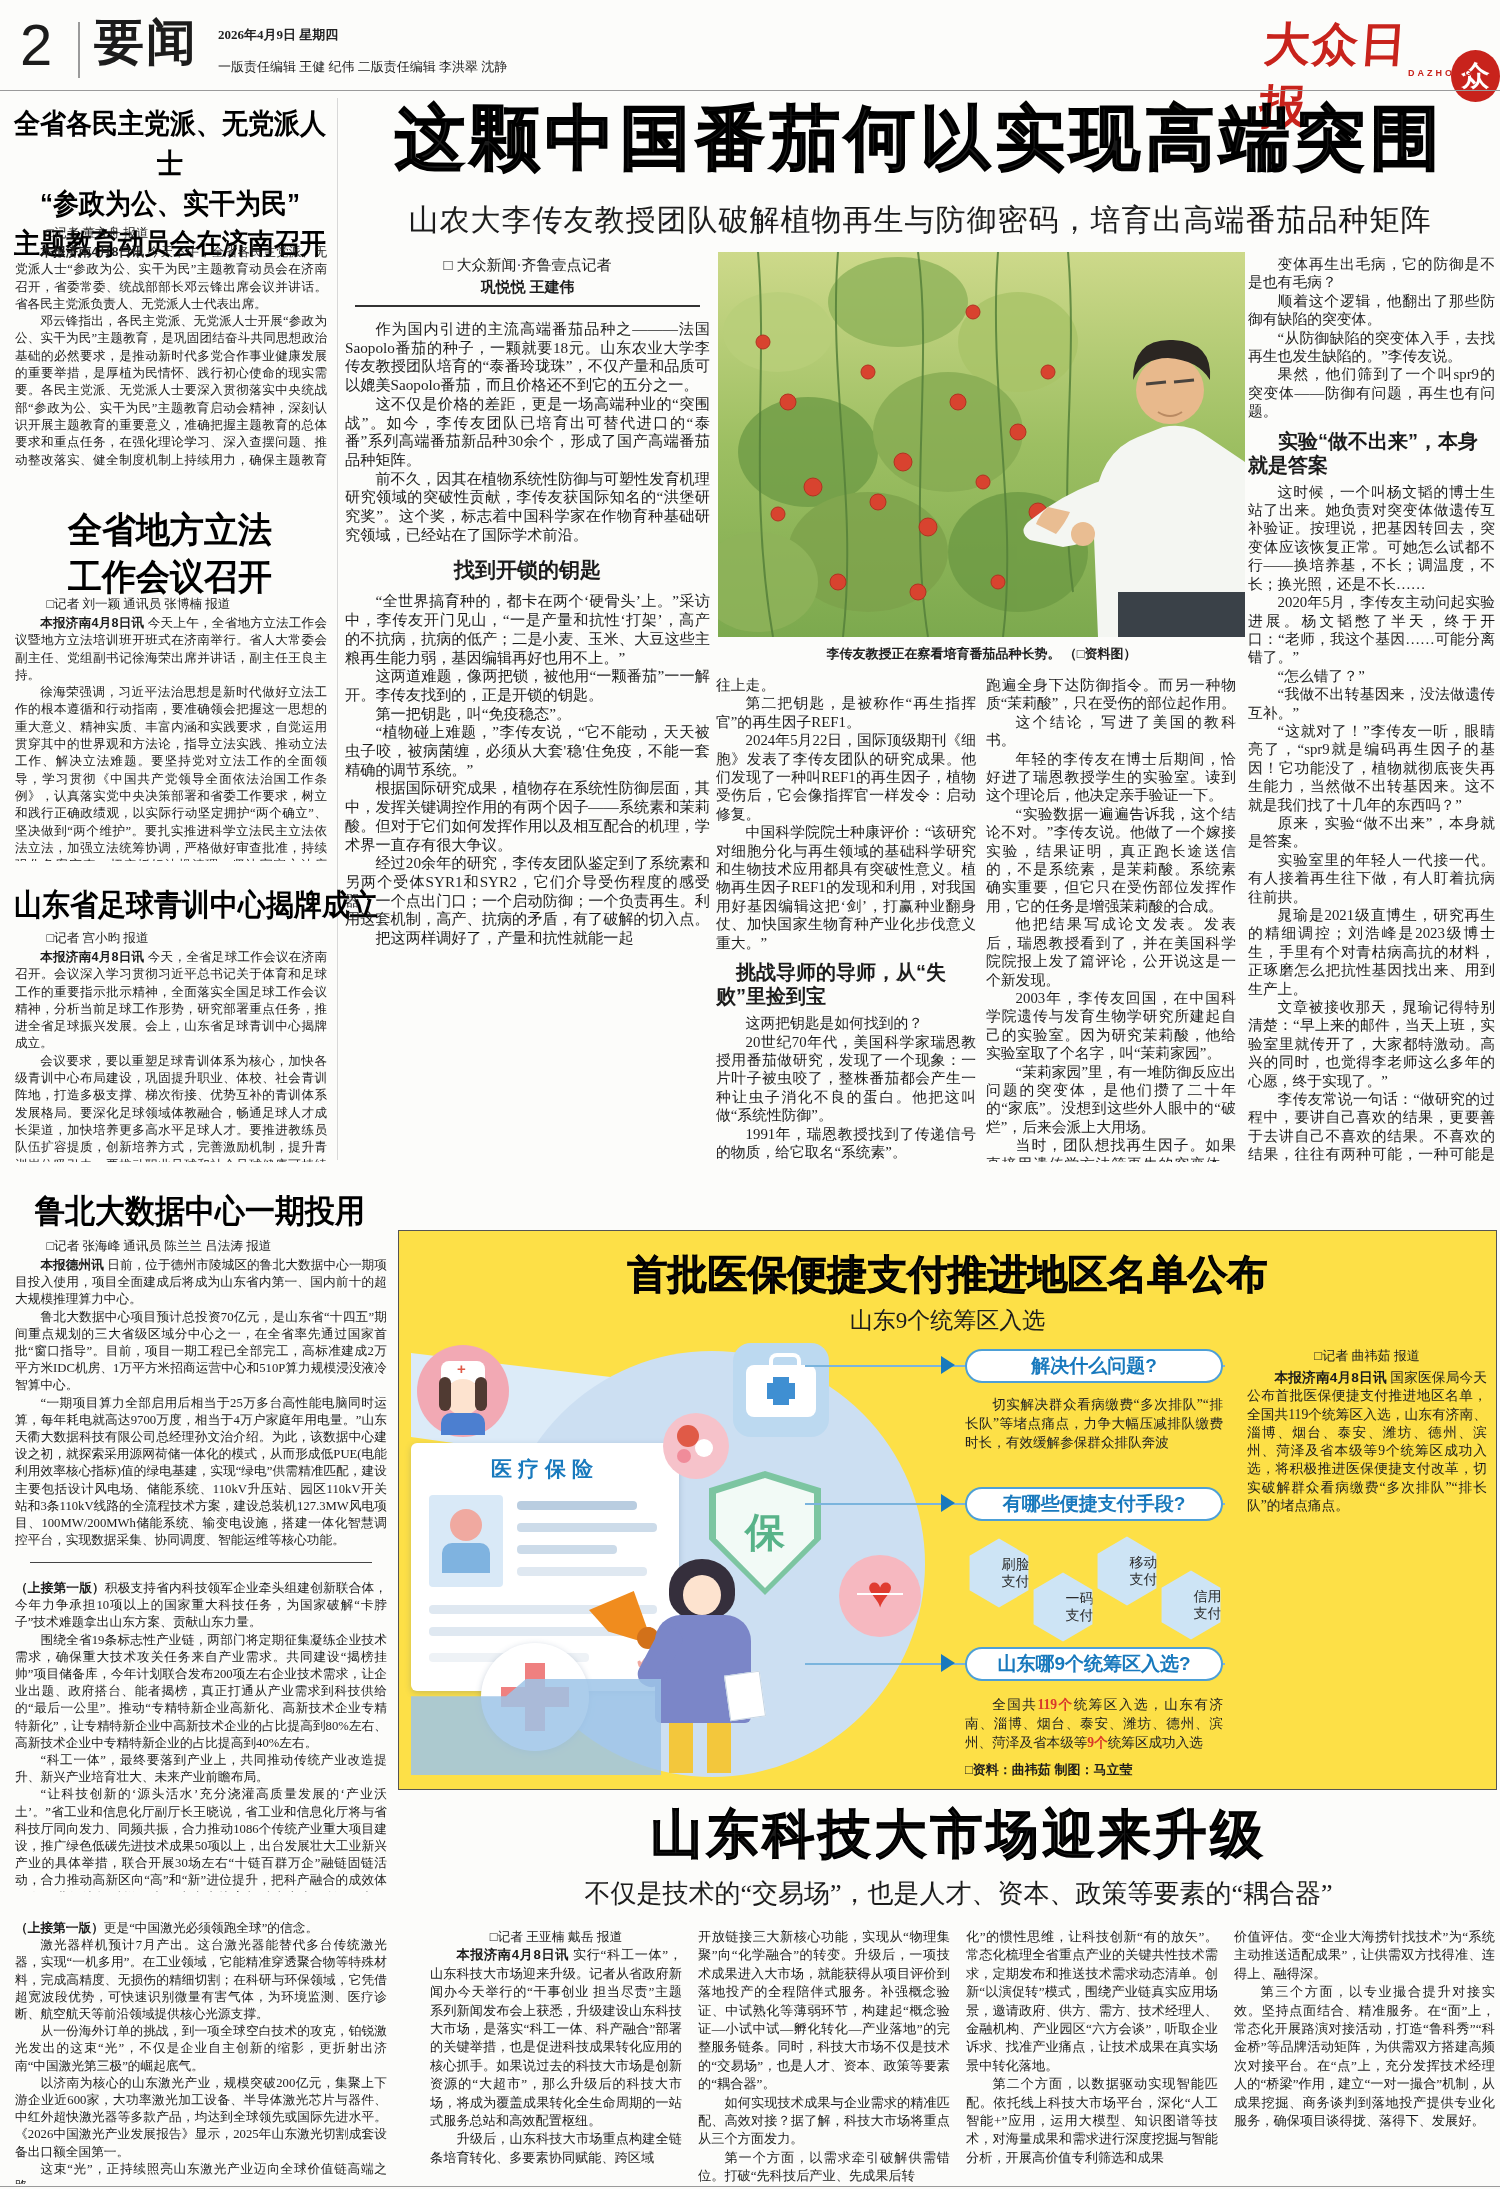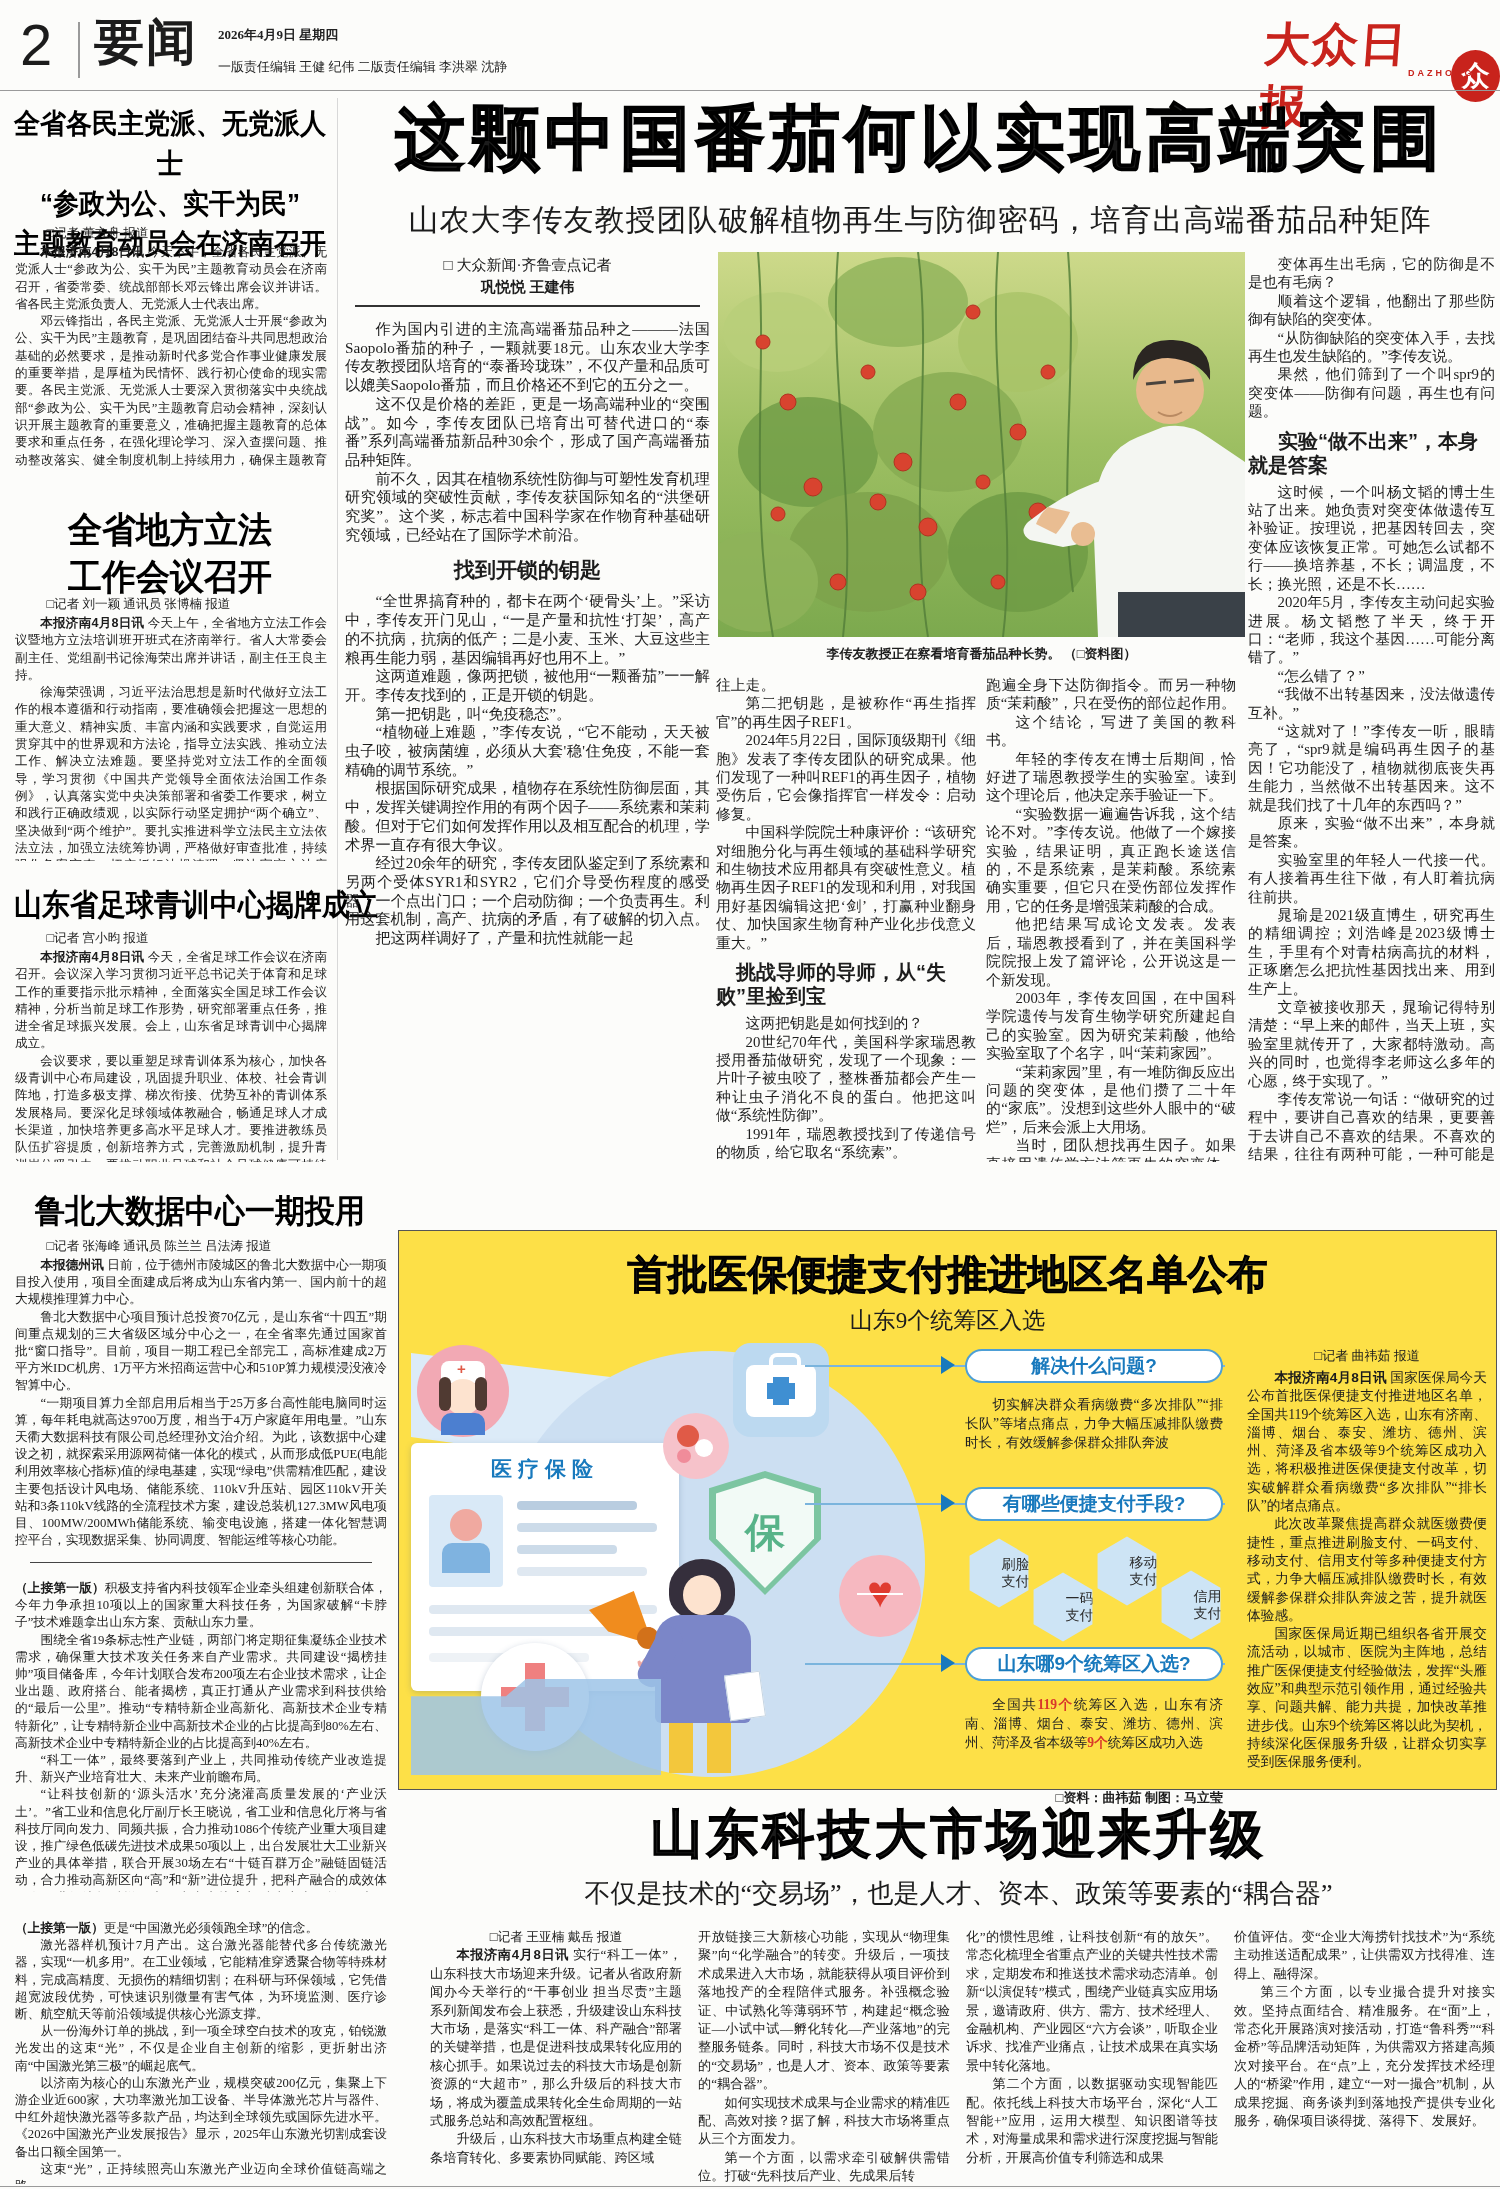--- a/index.html
+++ b/index.html
@@ -372,29 +372,25 @@
     </div>
 
     <div class="abs" style="left:566px;top:416px;width:258px;">
       <div class="pline" style="left:-160px;top:16px;width:420px;"></div>
       <div class="ptri" style="left:-24px;top:7px;"></div>
       <div class="pill">山东哪9个统筹区入选?</div>
     </div>
     <div class="abs bodytxt" style="left:566px;top:464px;width:258px;height:60px;font-size:13.6px;line-height:19px;color:#222;">
       <p class="noind" style="text-indent:2em;"><span>全国共</span><span class="red">119个</span><span>统筹区入选，山东有济南、淄博、烟台、泰安、潍坊、德州、滨州、菏泽及省本级等</span><span class="red">9个</span><span>统筹区成功入选</span></p>
     </div>
-    <div class="abs dl" style="left:566px;top:530px;width:258px;font-size:13px;text-align:right;margin-top:28px;">□资料：曲祎茹  制图：马立莹</div>
+    <div class="abs dl" style="left:566px;top:530px;width:258px;font-size:13px;">□资料：曲祎茹  制图：马立莹</div>
 
     <div class="abs center" style="left:848px;top:116px;width:240px;font-size:13px;">□记者 曲祎茹 报道</div>
     <div class="abs bodytxt" style="left:848px;top:138px;width:240px;height:402px;font-size:13.7px;line-height:18.3px;">
       <p><span class="dl">本报济南4月8日讯</span><span>  国家医保局今天公布首批医保便捷支付推进地区名单，全国共119个统筹区入选，山东有济南、淄博、烟台、泰安、潍坊、德州、滨州、菏泽及省本级等9个统筹区成功入选，将积极推进医保便捷支付改革，切实破解群众看病缴费“多次排队”“排长队”的堵点痛点。</span></p>
-      <div>
-          <p>此次改革聚焦提高群众就医缴费便捷性，重点推进刷脸支付、一码支付、移动支付、信用支付等多种便捷支付方式，力争大幅压减排队缴费时长，有效缓解参保群众排队奔波之苦，提升就医体验感。</p>
-          <p>国家医保局近期已组织各省开展交流活动，以城市、医院为主阵地，总结推广医保便捷支付经验做法，发挥“头雁效应”和典型示范引领作用，通过经验共享、问题共解、能力共提，加快改革推进步伐。山东9个统筹区将以此为契机，持续深化医保服务升级，让群众切实享受到医保服务便利。</p>
-        </div>
     </div>
   </div>
 
   <div class="ab
 s"></div>
   <div class="abs bserif center" style="left:420px;top:1800px;width:1077px;font-size:52px;letter-spacing:4px;">山东科技大市场迎来升级</div>
   <div class="abs center" style="left:420px;top:1876px;width:1077px;font-size:26px;">不仅是技术的“交易场”，也是人才、资本、政策等要素的“耦合器”</div>
 
   <div class="abs bodytxt" style="left:430px;top:1928px;width:252px;height:256px;font-size:13.2px;line-height:18.4px;">
     <p class="noind center" style="font-size:12.8px;">□记者 王亚楠 戴岳 报道</p>

